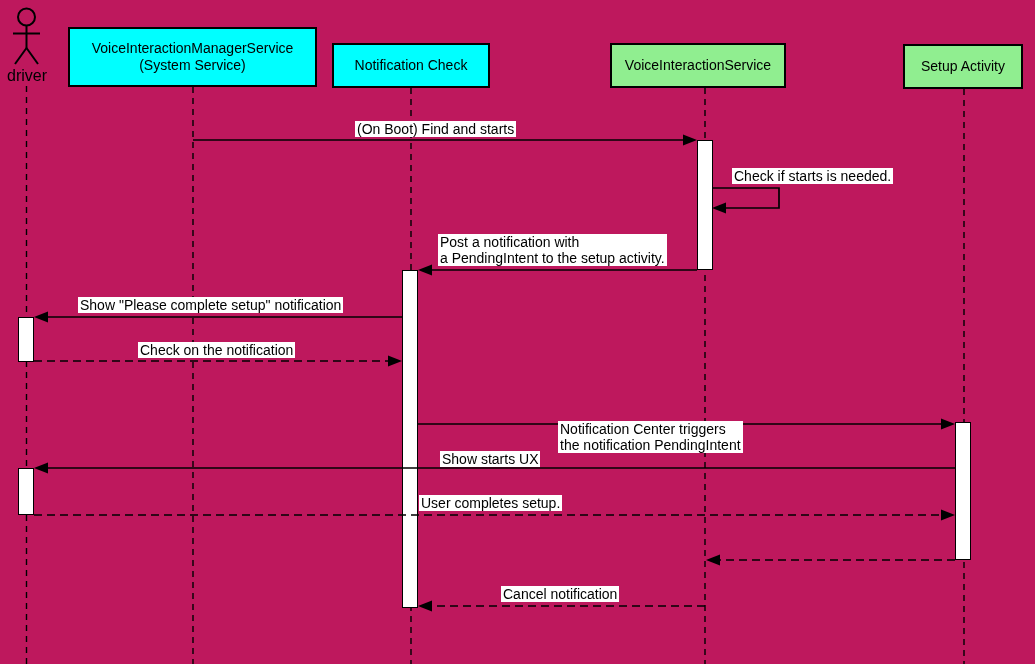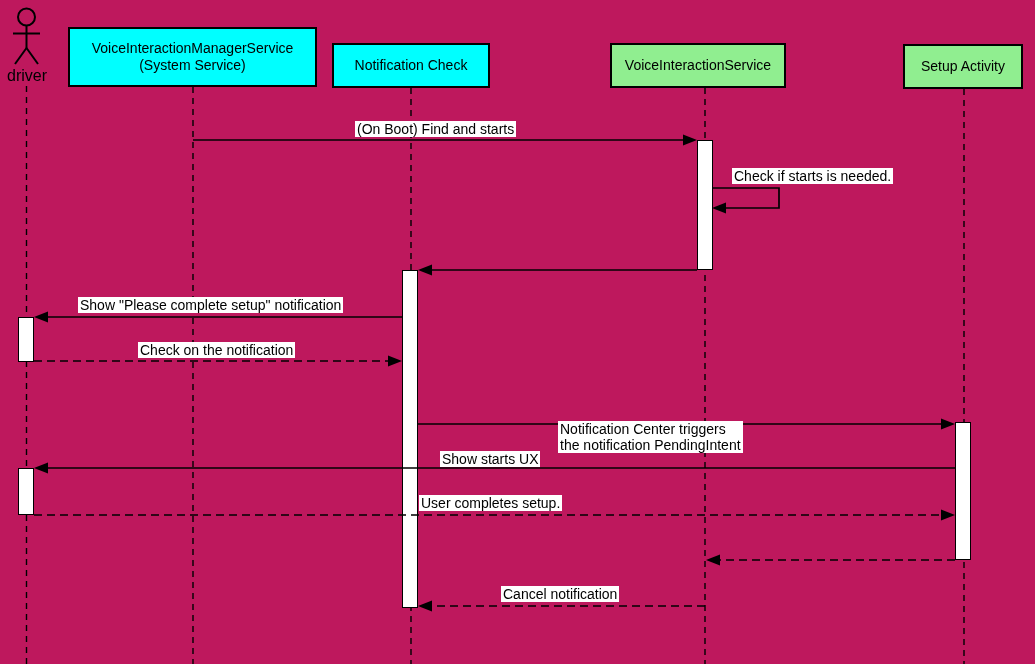--- a/index.html
+++ b/index.html
@@ -118,20 +118,22 @@
   <div class="pbox" style="left: 68px; top: 27px; width: 249px; height: 60px; background: rgb(0, 255, 255);">VoiceInteractionManagerService
 (System Service)</div>
   <div class="pbox" style="left: 332px; top: 43px; width: 158px; height: 45px; background: rgb(0, 255, 255);">Notification Check</div>
   <div class="pbox" style="left: 610px; top: 43px; width: 176px; height: 45px; background: rgb(144, 238, 144);">VoiceInteractionService</div>
   <div class="pbox" style="left: 903px; top: 44px; width: 120px; height: 45px; background: rgb(144, 238, 144);">Setup Activity</div>
 
   <div class="actor-label" style="left:4px; top:67px; width:46px;">driver</div>
 
   <div class="msg" style="left:355px; top:121px;">(On Boot) Find and starts</div>
   <div class="msg" style="left:732px; top:168px;">Check if starts is needed.</div>
+  <div class="msg" style="left:438px; top:234px;">Post a notification with
+a PendingIntent to the setup activity.</div>
   <div class="msg" style="left:78px;  top:297px;">Show "Please complete setup" notification</div>
   <div class="msg" style="left:138px; top:342px;">Check on the notification</div>
   <div class="msg" style="left:558px; top:389px;margin-top:32px;">Notification Center triggers
 the notification PendingIntent</div>
   <div class="msg" style="left:440px; top:451px;">Show starts UX</div>
   <div class="msg" style="left:419px; top:495px;">User completes setup.</div>
   <div class="msg" style="left:501px; top:586px;">Cancel notification</div>
 
 </div>
 

